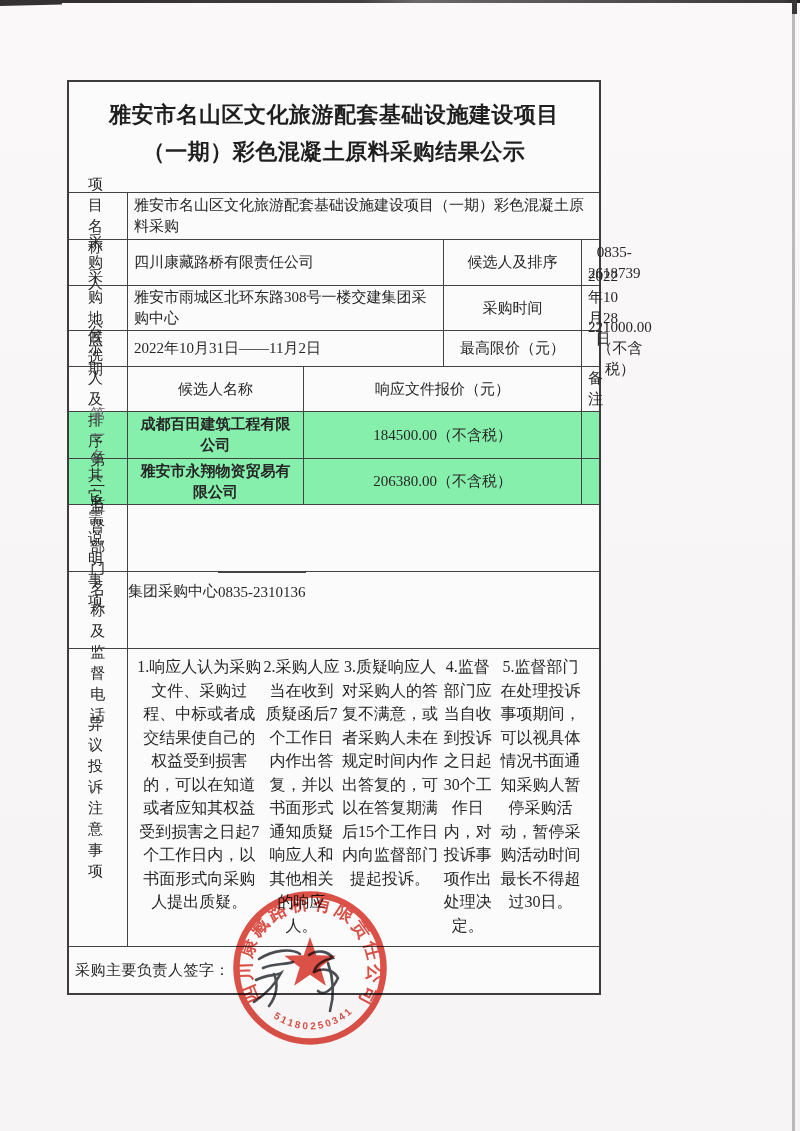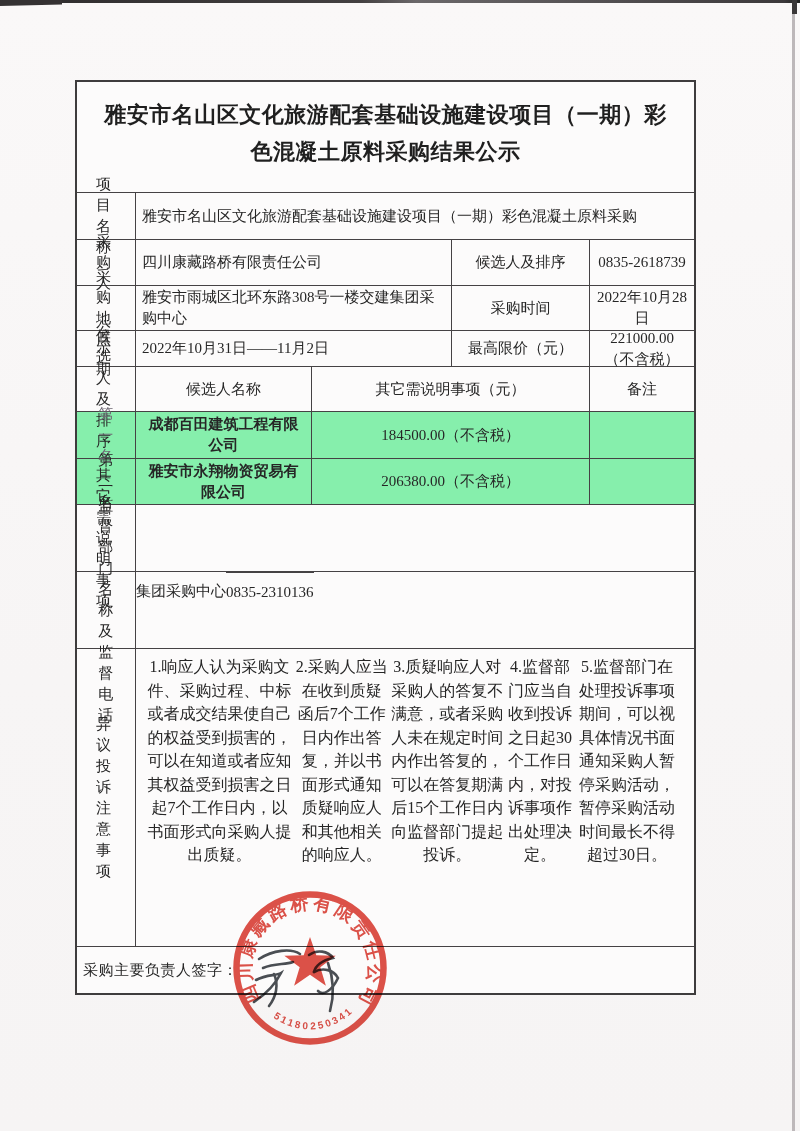--- a/index.html
+++ b/index.html
@@ -12,21 +12,21 @@
   .page{position:absolute;inset:0;background:linear-gradient(180deg,#faf8f8 0%,#f7f5f5 60%,#f6f4f4 100%);}
   
   .scan-top{position:absolute;top:0;left:0;width:800px;height:3px;
     background:linear-gradient(to right,#2e2c2d 0%,#434041 45%,#6b686a 52%,#3c393b 98%,#222 100%);}
   .scan-top-corner{position:absolute;top:0;left:0;width:62px;height:6px;background:#353233;transform:skewY(-1.5deg);transform-origin:left top;}
   .scan-right{position:absolute;top:0;right:5px;width:3px;height:1131px;background:#bdb8ba;}
   .scan-right-tick{position:absolute;top:0;right:3px;width:5px;height:14px;background:#3a3738;}
 
   
   .doc-table{
-    position:absolute;left:75px;top:80px;width:621px;
+    position:absolute;left:67px;top:80px;width:534px;
     border:2px solid #3e3c3d;background:#fcfbfb;box-sizing:border-box;
     font-size:15px;
   }
   .trow{display:flex;border-top:1.5px solid #454244;box-sizing:border-box;}
   .trow:first-child{border-top:none;}
   .cell{border-left:1.5px solid #454244;box-sizing:border-box;display:flex;align-items:center;padding:2px 6px;line-height:21px;}
   .cell:first-child{border-left:none;}
   .lab{width:58px;flex:0 0 58px;padding:2px 19px;letter-spacing:.5px;}
   .ctr{justify-content:center;text-align:center;}
   .title-row{height:110px;border-top:none;}
@@ -95,21 +95,21 @@
     <div class="trow h36">
       <div class="cell lab">公示期</div>
       <div class="cell val-wide">2022年10月31日——11月2日</div>
       <div class="cell mid-lab ctr">最高限价（元）</div>
       <div class="cell last ctr">221000.00（不含税）</div>
     </div>
 
     <div class="trow h45">
       <div class="cell lab">候选人及排序</div>
       <div class="cell cand-name ctr" style="font-weight:normal">候选人名称</div>
-      <div class="cell cand-price ctr">其它需说明事项（元）</div>
+      <div class="cell cand-price ctr">响应文件报价（元）</div>
       <div class="cell last ctr">备注</div>
     </div>
 
     <div class="trow h47 tint">
       <div class="cell lab ctr rank1">第一名</div>
       <div class="cell cand-name ctr">成都百田建筑工程有限公司</div>
       <div class="cell cand-price ctr">184500.00（不含税）</div>
       <div class="cell last ctr empty-cell"></div>
     </div>
 

